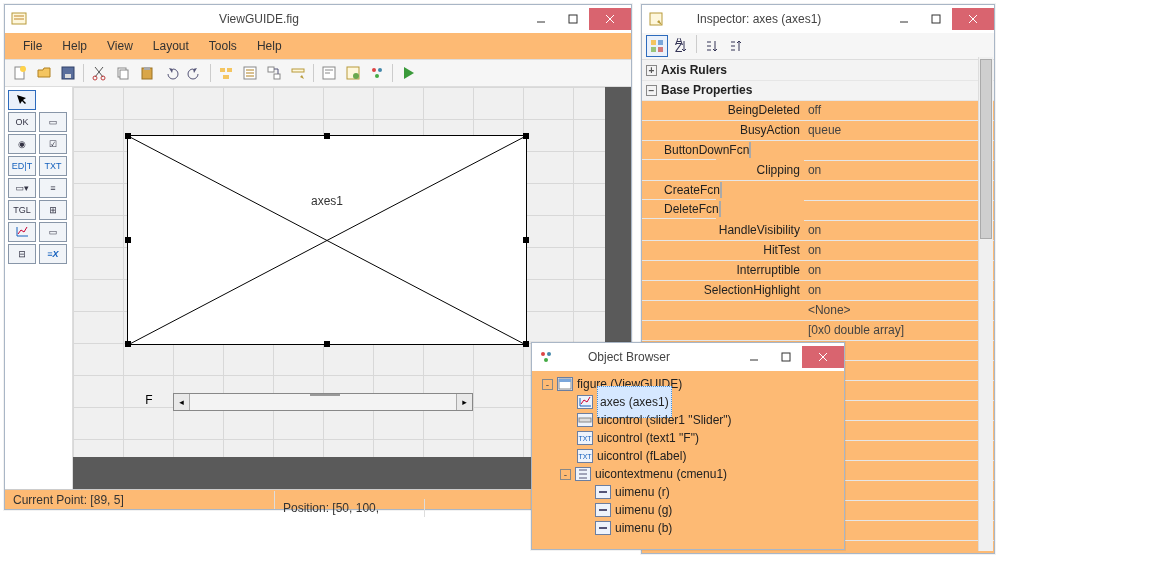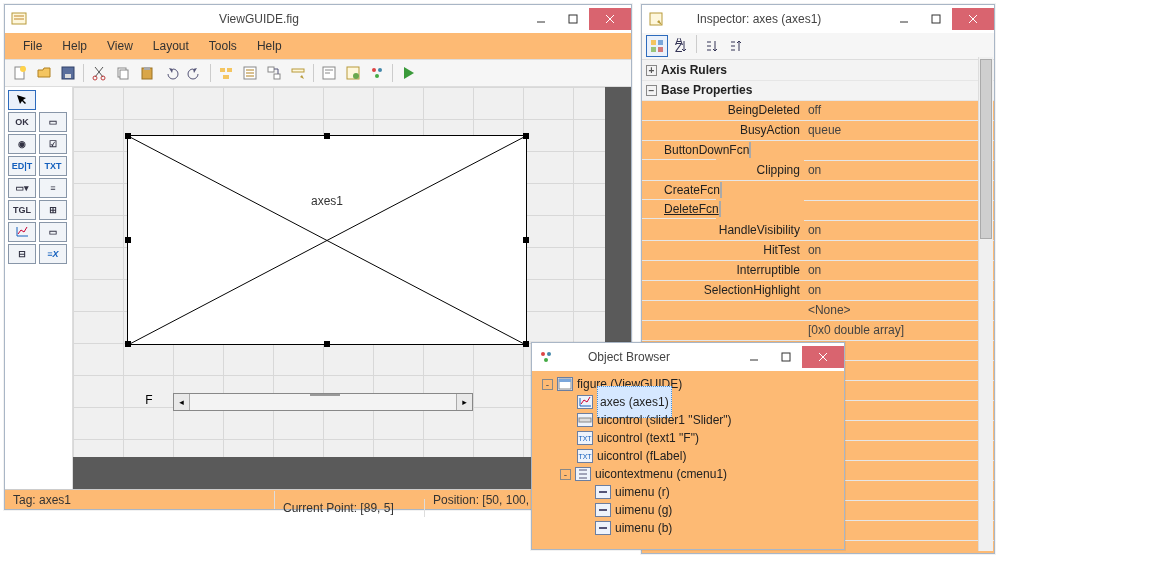--- a/index.html
+++ b/index.html
@@ -20,21 +20,21 @@
 .toolbar { display: flex; align-items: center; gap: 2px; padding: 2px 4px; border-bottom: 1px solid #ddd; background: #f6f6f6; }
 .tbtn { width: 22px; height: 22px; display: flex; align-items: center; justify-content: center; border: 1px solid transparent; }
 .tsep { width: 1px; height: 18px; background: #ccc; margin: 0 2px; }
 .tbtn svg { width: 16px; height: 16px; }
 
 
 #guide { left: 4px; top: 4px; width: 628px; height: 506px; }
 #guide .workarea { display: flex; height: calc(100% - 28px - 26px - 28px - 20px); }
 .palette { width: 68px; background: #fff; border-right: 1px solid #ddd; padding: 3px; display: flex; flex-direction: column; gap: 2px; }
 .palrow { display: flex; gap: 3px; }
-.palbtn { width: 28px; height: 20px; border: 1px solid #8896a8; background: #f1f4f8; display: flex; align-items: center; justify-content: center; font-size: 9px; color: #334; font-weight: bold; }
+.palbtn { width: 28px; height: 20px; border: 1px solid #8896a8; background: #f1f4f8; display: flex; align-items: center; justify-content: center; font-size: 9px; color: #334; }
 .palbtn.sel { border:1px solid #2d6bbd; background:#eaf1fb; }
 
 .canvas-wrap { flex: 1; position: relative; background: #fff; overflow: hidden; }
 .grid { position: absolute; top: 0; left: 0; right: 26px; bottom: 0; background-image:
   linear-gradient(#d8d8d8 1px, transparent 1px),
   linear-gradient(90deg, #d8d8d8 1px, transparent 1px);
   background-size: 50px 32px; background-color: #f0f0f0;
 }
 .dark-strip-r { position:absolute; top:0; right:0; bottom:74px; width:26px; background:#5a5a5a; }
 .dark-strip-b { position:absolute; left:0; right:0; bottom:0; height:32px; background:#5a5a5a; }
@@ -296,21 +296,20 @@
         <div class="arr">◂</div>
           <div style="flex:1;position:relative">
             <div class="thumb"></div>
           </div>
           <div class="arr">▸</div>
       </div>
     </div>
   </div>
 
   <div class="statusbar">
-    <div class="cell">Tag: axes1</div>
     <div class="cell">Current Point:  [89, 5]</div>
     <div class="cell">Position: [50, 100, </div>
   </div>
 </div>
 
 <div id="inspector" class="window">
   <div class="titlebar">
     <span class="icon"><svg viewBox="0 0 16 16">
           <rect x="2" y="2" width="12" height="12" fill="#fef7dc" stroke="#b89a3a"></rect>
           <path d="M11 9l3 5-5-3" fill="#b89a3a"></path>
@@ -388,21 +387,21 @@
         </tr>
         <tr>
           <td class="name">Clipping</td>
           <td class="val drop">on</td>
         </tr>
         <tr>
           <td class="name" style="position: relative; display: flex; justify-content: space-between; align-items: center; padding-right: 4px;">CreateFcn<span class="fcnbtn"></span></td>
           <td class="val pencil"></td>
         </tr>
         <tr>
-          <td class="name" style="position: relative; display: flex; justify-content: space-between; align-items: center; padding-right: 4px; text-decoration: underline;">DeleteFcn<span class="fcnbtn"></span></td>
+          <td class="name" style="position: relative; display: flex; justify-content: space-between; align-items: center; padding-right: 4px;">DeleteFcn<span class="fcnbtn"></span></td>
           <td class="val pencil"></td>
         </tr>
         <tr>
           <td class="name">HandleVisibility</td>
           <td class="val drop">on</td>
         </tr>
         <tr>
           <td class="name">HitTest</td>
           <td class="val drop">on</td>
         </tr>

